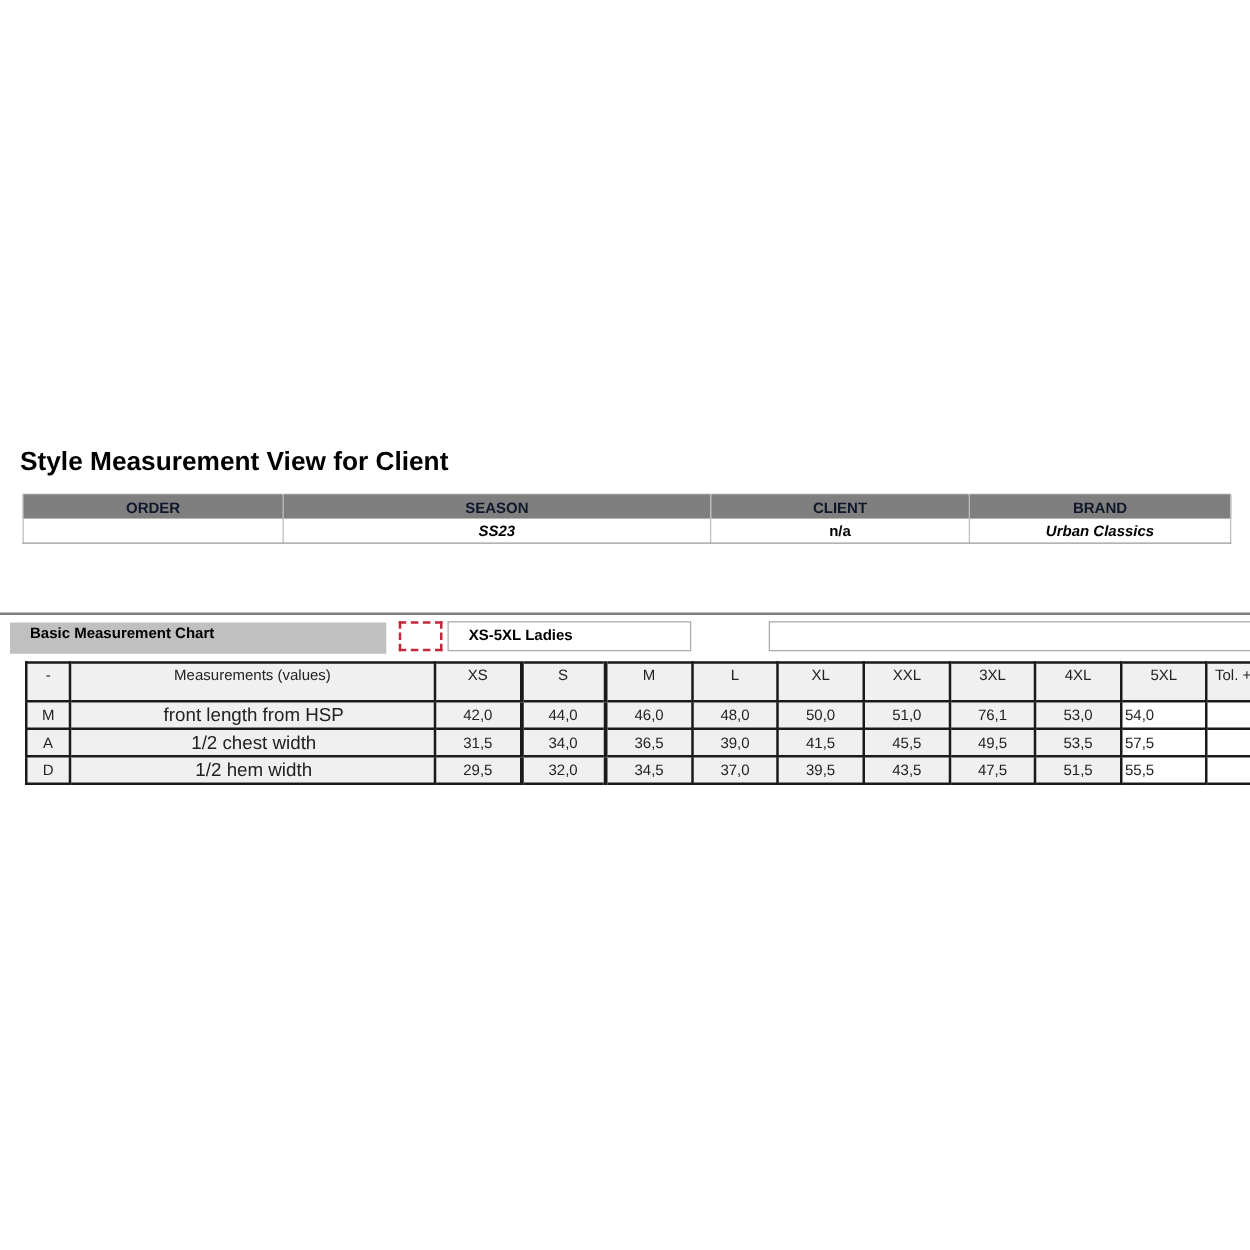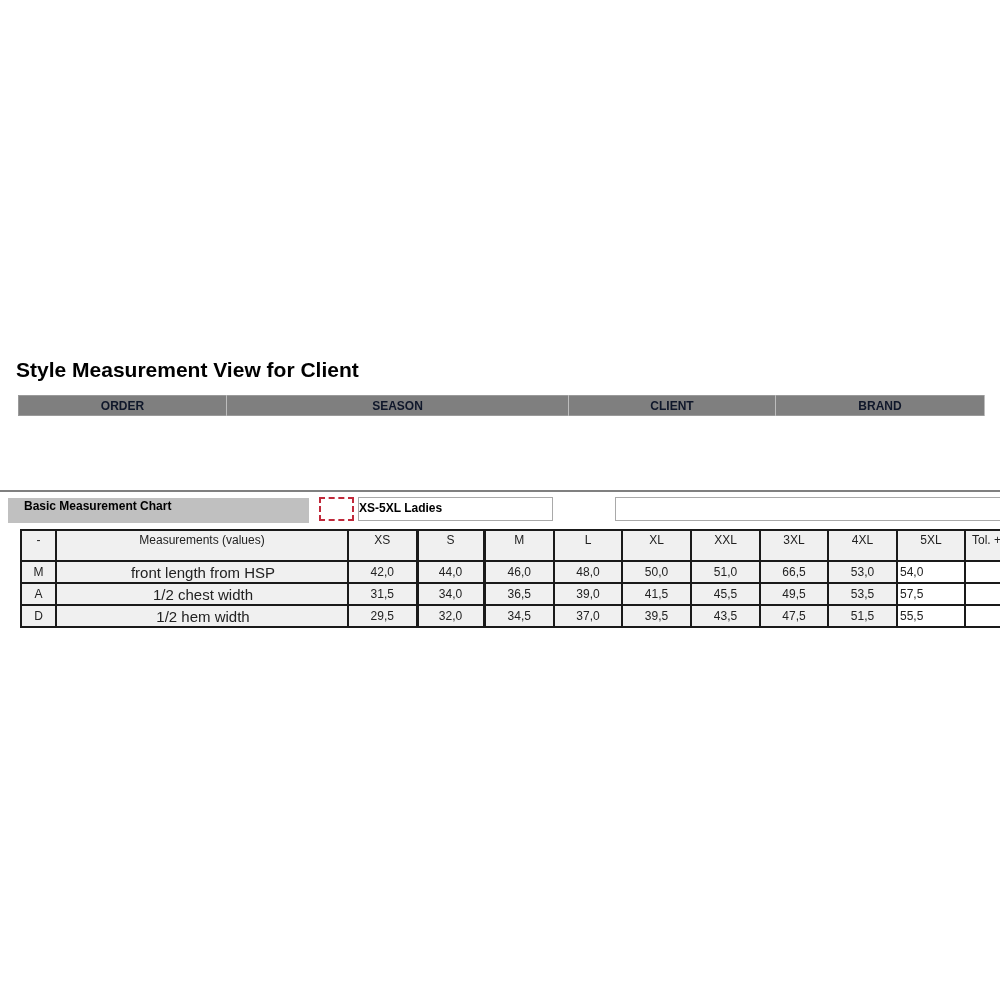--- a/index.html
+++ b/index.html
@@ -31,21 +31,21 @@
     background: #c0c0c0; font-size: 12px; font-weight: bold; line-height: 17px; padding-left: 0;
   }
   .chart-label span { padding-left: 16px; }
   .dashed-box {
     position: absolute; left: 319px; top: 497px; width: 35px; height: 24px;
     border: 2px dashed #c0293a; box-sizing: border-box;
   }
   .size-range {
     position: absolute; left: 358px; top: 497px; width: 195px; height: 24px;
     border: 1px solid #a9a9a9; box-sizing: border-box; font-size: 12px; font-weight: bold;
-    padding: 3px 0 0 0;
+    padding: 3px 0 0 16px;
   }
   .blank-box {
     position: absolute; left: 615px; top: 497px; width: 400px; height: 24px;
     border: 1px solid #a9a9a9; box-sizing: border-box;
   }
   table.meas {
     position: absolute; left: 20px; top: 529px; width: 1000px;
     border-collapse: collapse; table-layout: fixed;
   }
   table.meas td, table.meas th {
@@ -71,20 +71,26 @@
       <col style="width:342px">
       <col style="width:207px">
       <col style="width:209px">
   </colgroup>
   <tbody>
       <tr class="hdr">
     <td>ORDER</td>
     <td>SEASON</td>
     <td>CLIENT</td>
     <td>BRAND</td>
+  </tr>
+  <tr class="val">
+    <td></td>
+    <td class="it">SS23</td>
+    <td>n/a</td>
+    <td class="it">Urban Classics</td>
   </tr>
 </tbody>
   </table>
 
 <div class="rule"></div>
 
 <div class="chart-label">
   <span>Basic Measurement Chart</span>
 </div>
 <div class="dashed-box"></div>
@@ -125,21 +131,21 @@
   <tbody>
     <tr>
       <td class="code">M</td>
       <td class="name">front length from HSP</td>
       <td>42,0</td>
       <td class="thick-l">44,0</td>
       <td class="thick-l">46,0</td>
       <td>48,0</td>
       <td>50,0</td>
       <td>51,0</td>
-      <td>66,5</td>
+      <td>76,1</td>
       <td>53,0</td>
       <td class="left">54,0</td>
       <td class="tol"></td>
     </tr>
     <tr>
       <td class="code">A</td>
       <td class="name">1/2 chest width</td>
       <td>31,5</td>
       <td class="thick-l">34,0</td>
       <td class="thick-l">36,5</td>

